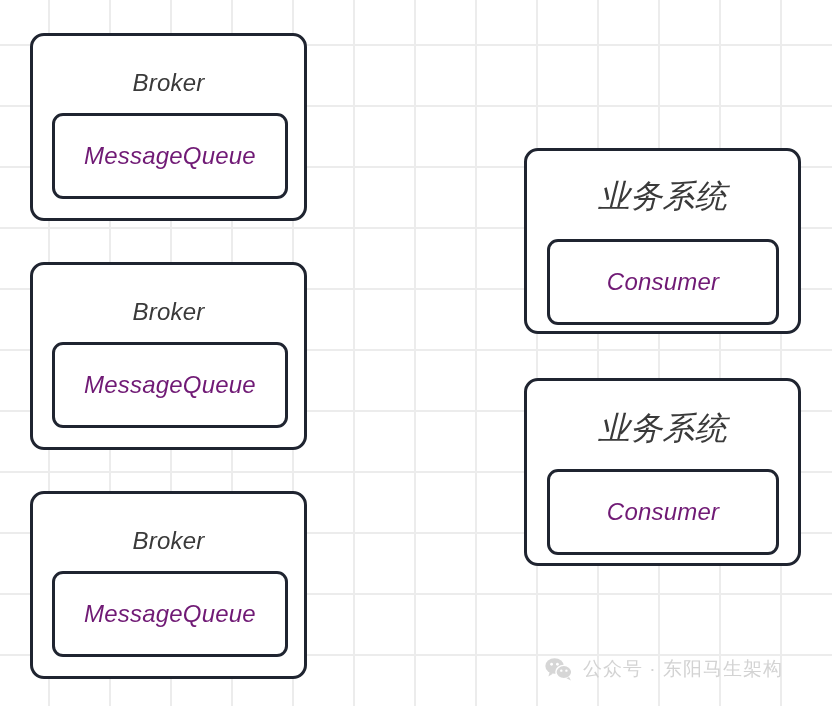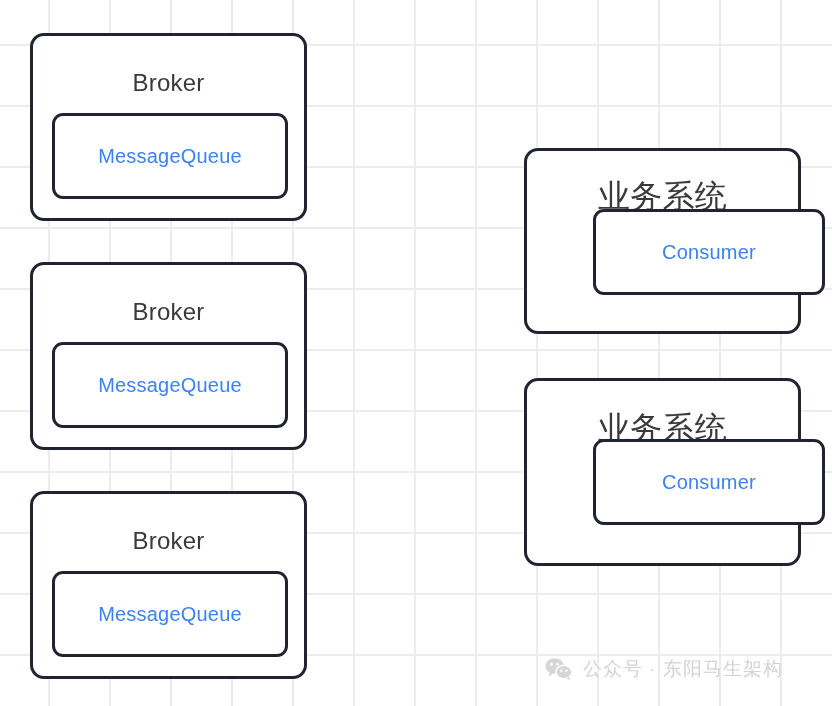--- a/index.html
+++ b/index.html
@@ -26,20 +26,21 @@
     background-position: -13px -17px;
   }
 
   
   .node {
     position: absolute;
     box-sizing: border-box;
     background: #ffffff;
     border: 3px solid #1f2430;
     border-radius: 14px;
+    font-style: italic;
   }
 
   .node-title {
     position: absolute;
     left: 0;
     right: 0;
     text-align: center;
     color: #3a3a3a;
     font-size: 24px;
     line-height: 28px;
@@ -58,22 +59,22 @@
     box-sizing: border-box;
     background: #ffffff;
     border: 3px solid #1f2430;
     border-radius: 11px;
     display: flex;
     align-items: center;
     justify-content: center;
   }
 
   .inner-label {
-    color: #3b82f6;
-    font-size: 20px;
+    color: #701a75;
+    font-size: 24px;
     line-height: 28px;
     letter-spacing: 0.2px;
     white-space: nowrap;
   }
 
   
   .broker-1 { left: 30px;  top: 33px;  width: 277px; height: 188px; }
   .broker-2 { left: 30px;  top: 262px; width: 277px; height: 188px; }
   .broker-3 { left: 30px;  top: 491px; width: 277px; height: 188px; }
 
@@ -88,21 +89,21 @@
   }
 
   .bizsys-1 { left: 524px; top: 148px; width: 277px; height: 186px; }
   .bizsys-2 { left: 524px; top: 378px; width: 277px; height: 188px; }
 
   .bizsys-1 .node-title { top: 31px; }
   .bizsys-2 .node-title { top: 33px; }
 
   .bizsys-1 .inner,
   .bizsys-2 .inner {
-    left: 20px; top: 58px; width: 232px; height: 86px; margin-left: 46px;
+    left: 20px; top: 88px; width: 232px; height: 86px;
   }
 
   
   .watermark {
     position: absolute;
     left: 544px;
     top: 655px;
     display: flex;
     align-items: center;
     gap: 9px;

